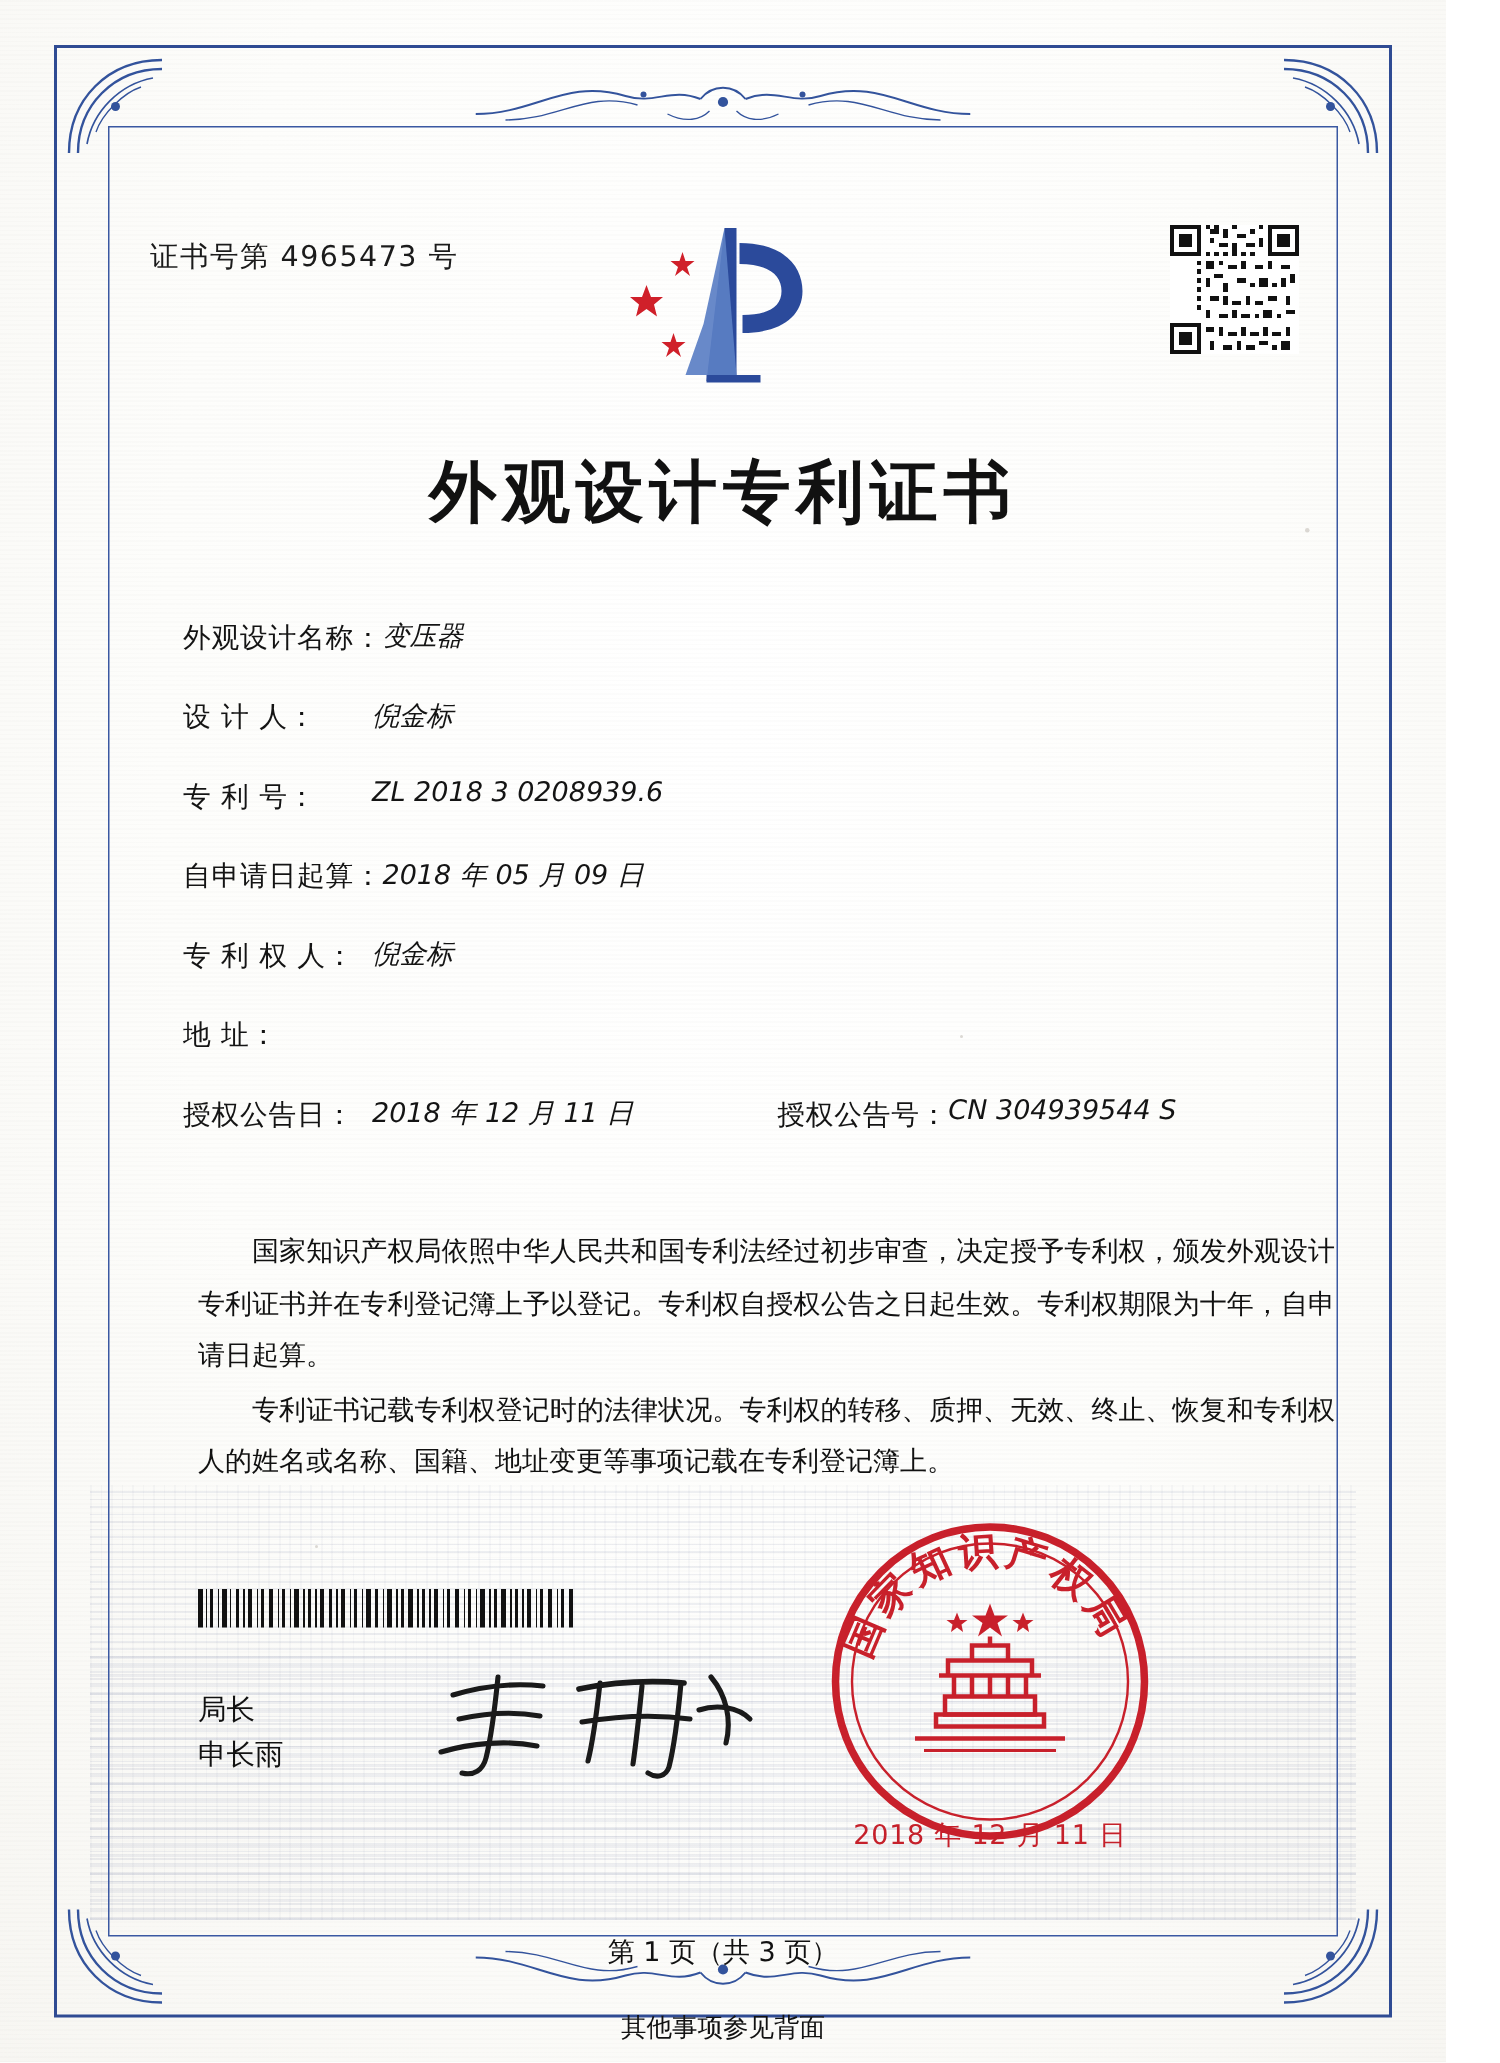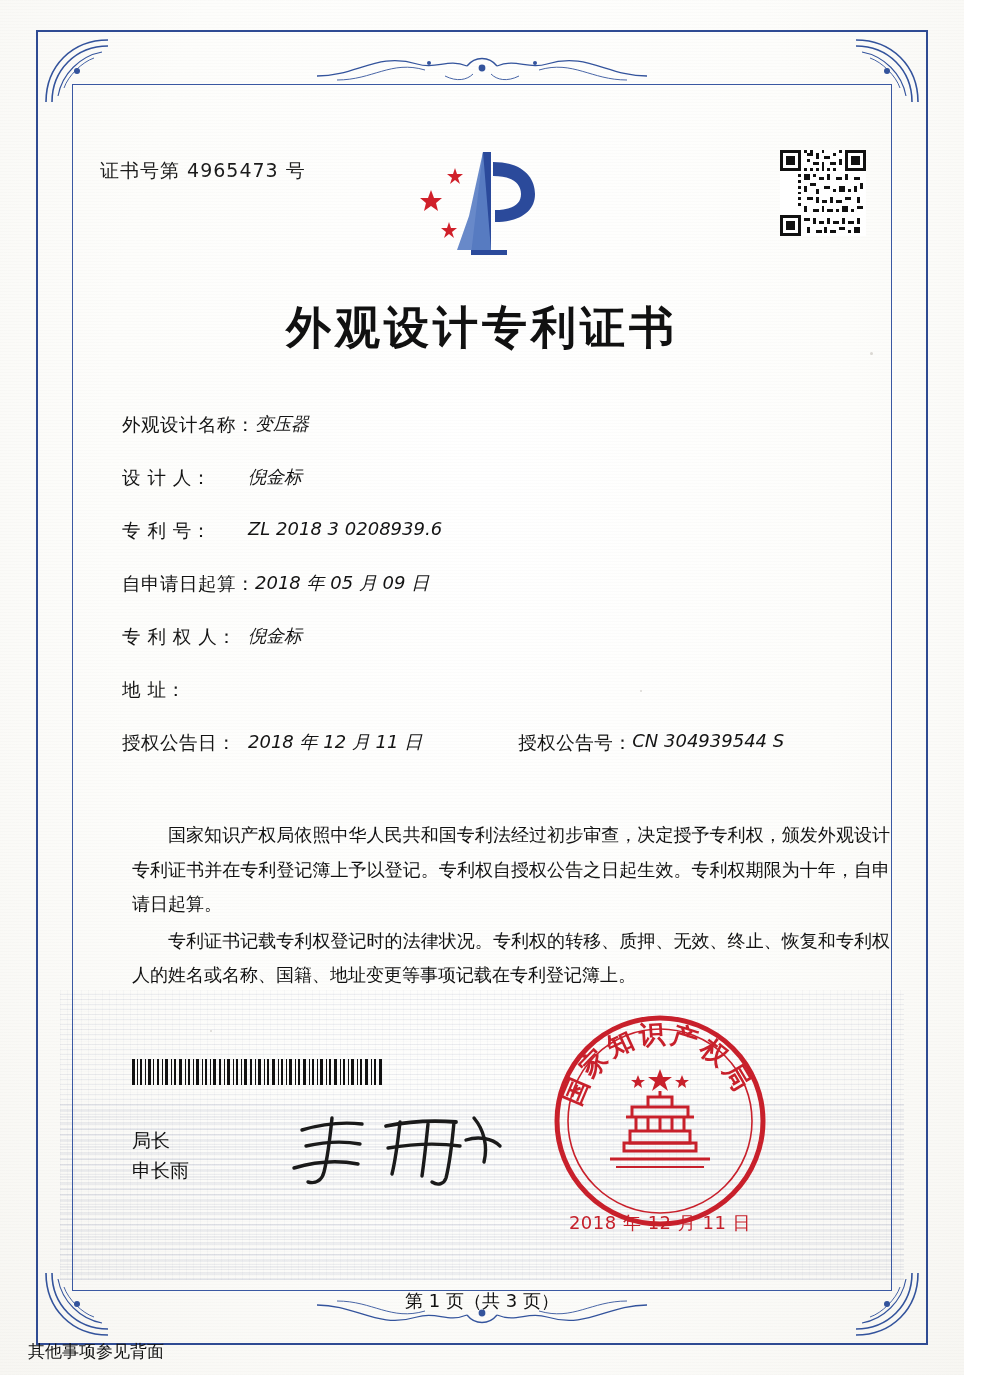--- a/index.html
+++ b/index.html
@@ -225,24 +225,24 @@
     left: 0; right: 0;
     bottom: 62px;
     text-align: center;
     font-size: 18px;
     color: #111;
   }
   .footnote {
     position: absolute;
     left: 0; right: 0;
     bottom: 12px;
+    text-align: center;
     font-family: Liberation Sans, sans-serif;
     font-size: 17px;
     color: #111;
-    padding-left: 28px;
   }
   .speck {
     position: absolute;
     background: #b9b4ab;
     border-radius: 50%;
     opacity: .5;
   }
 </style>
 </head>
 <body>

